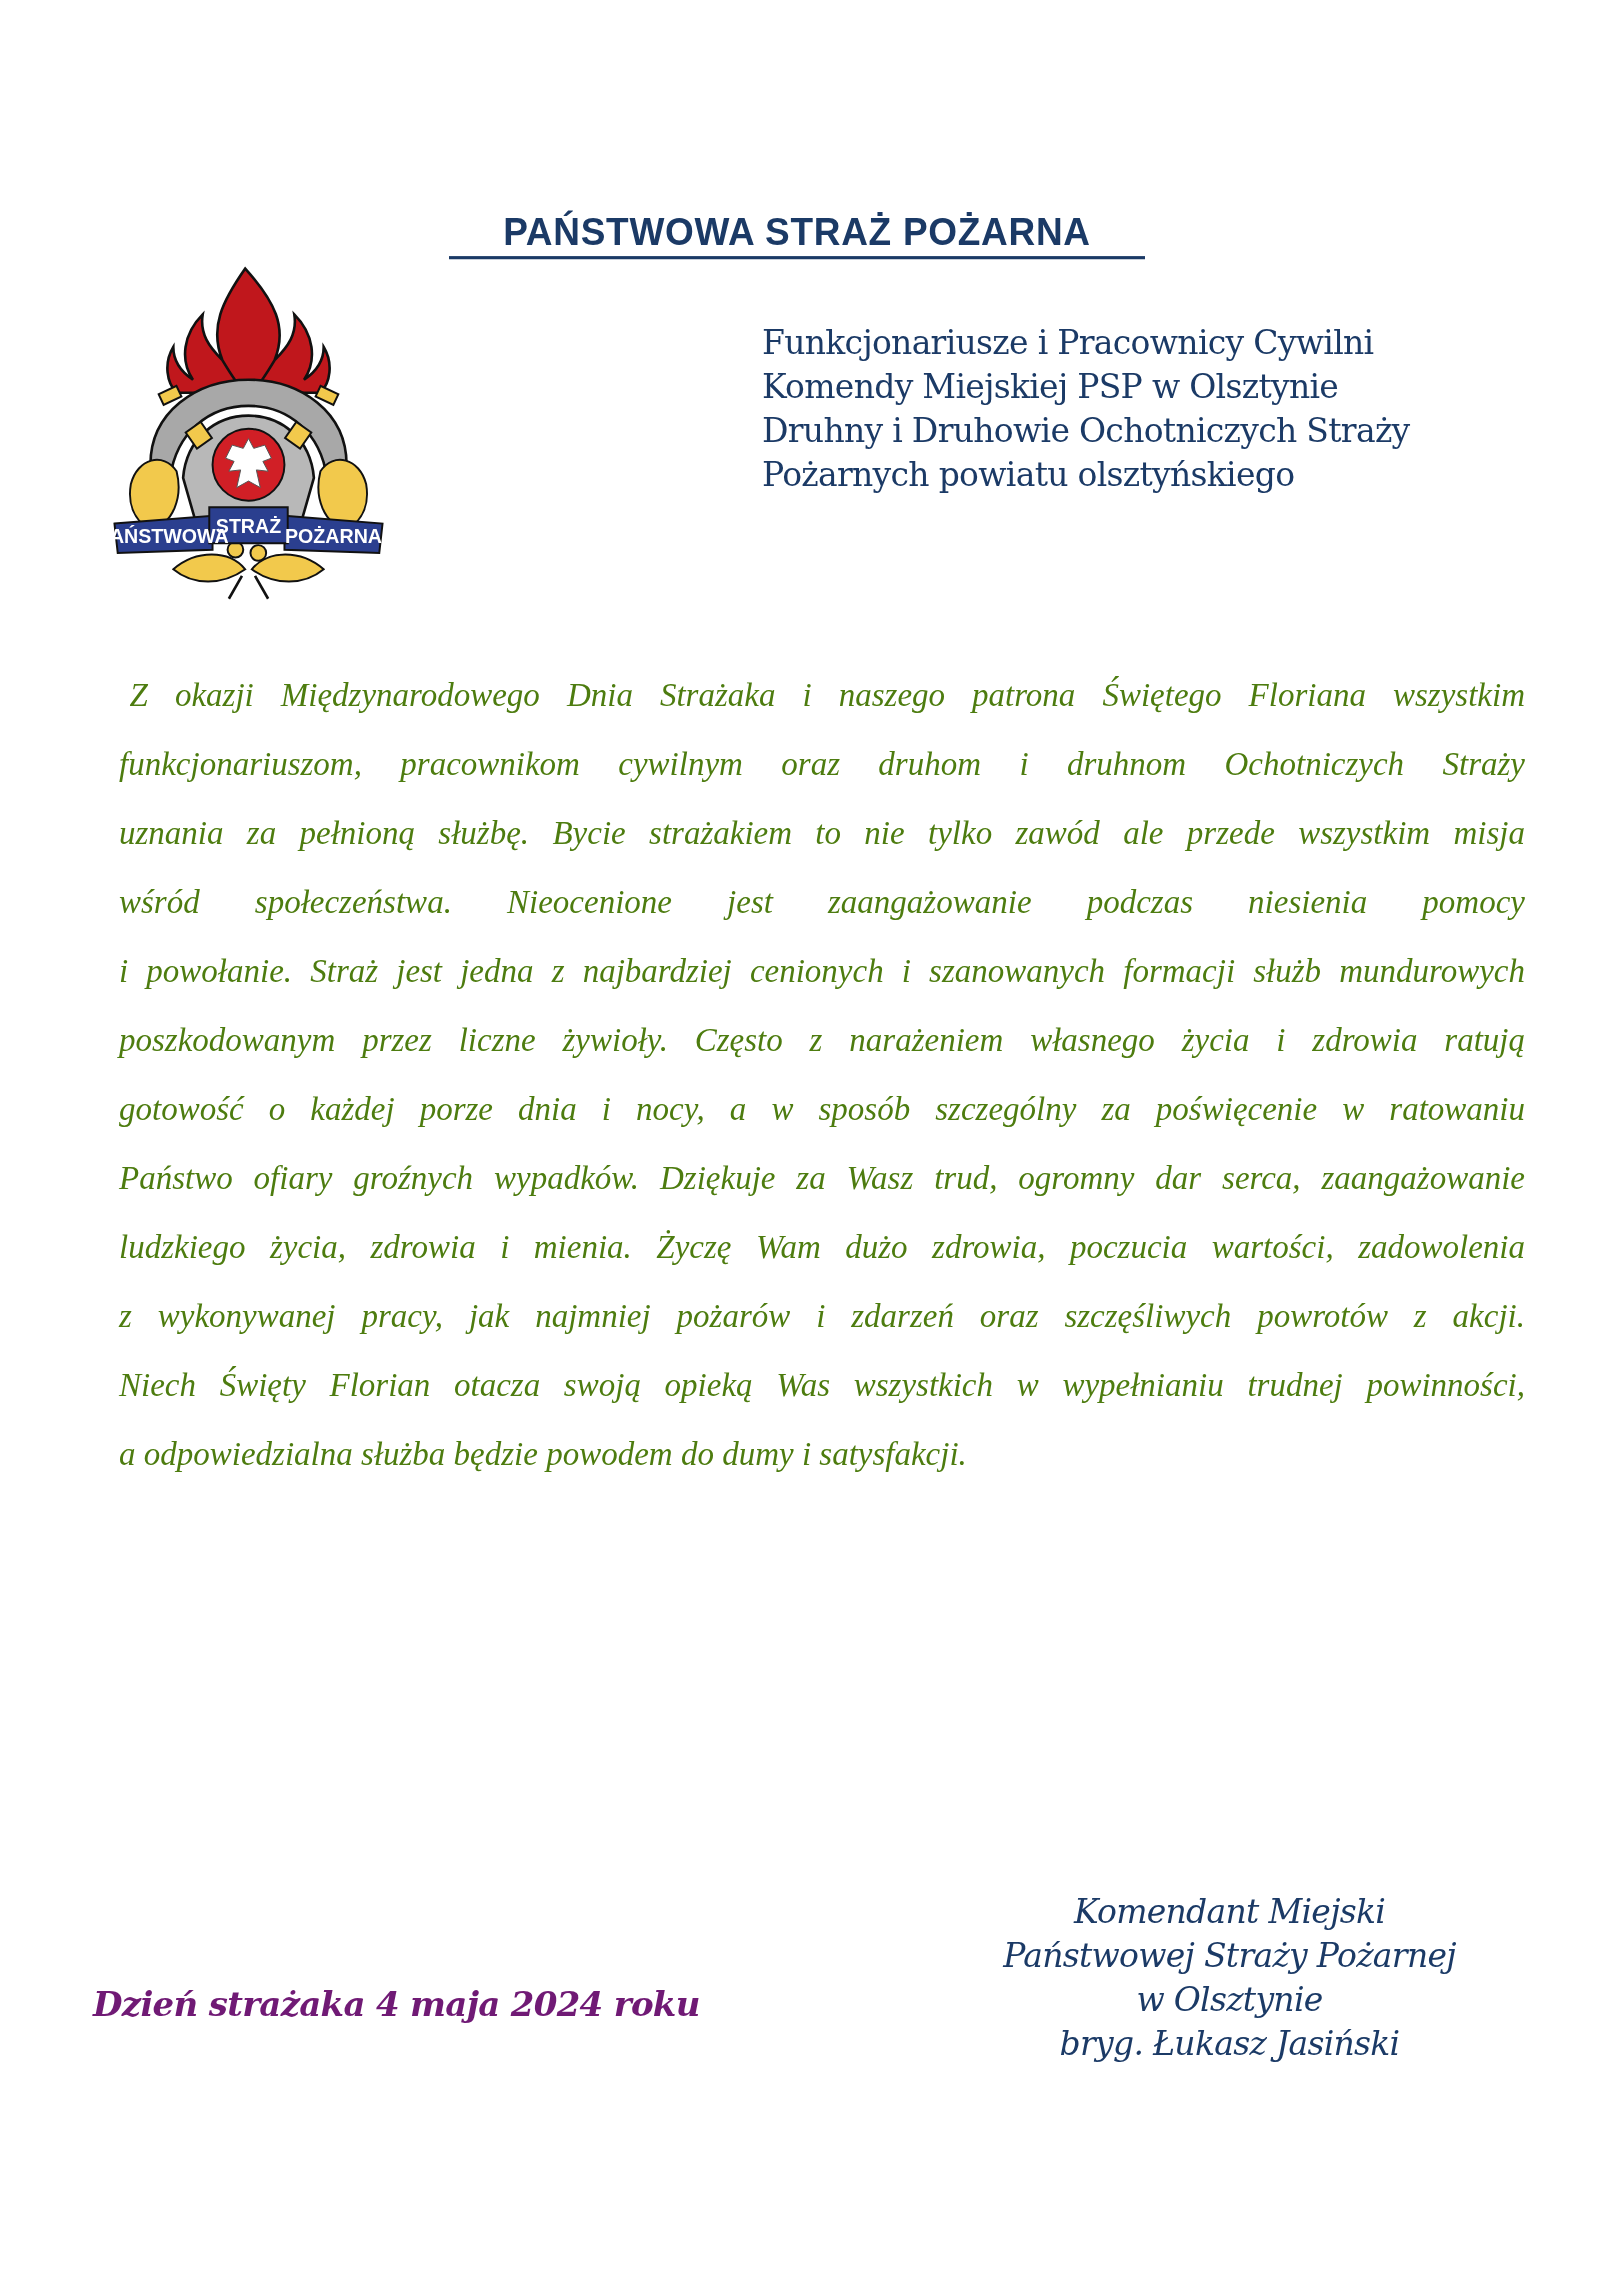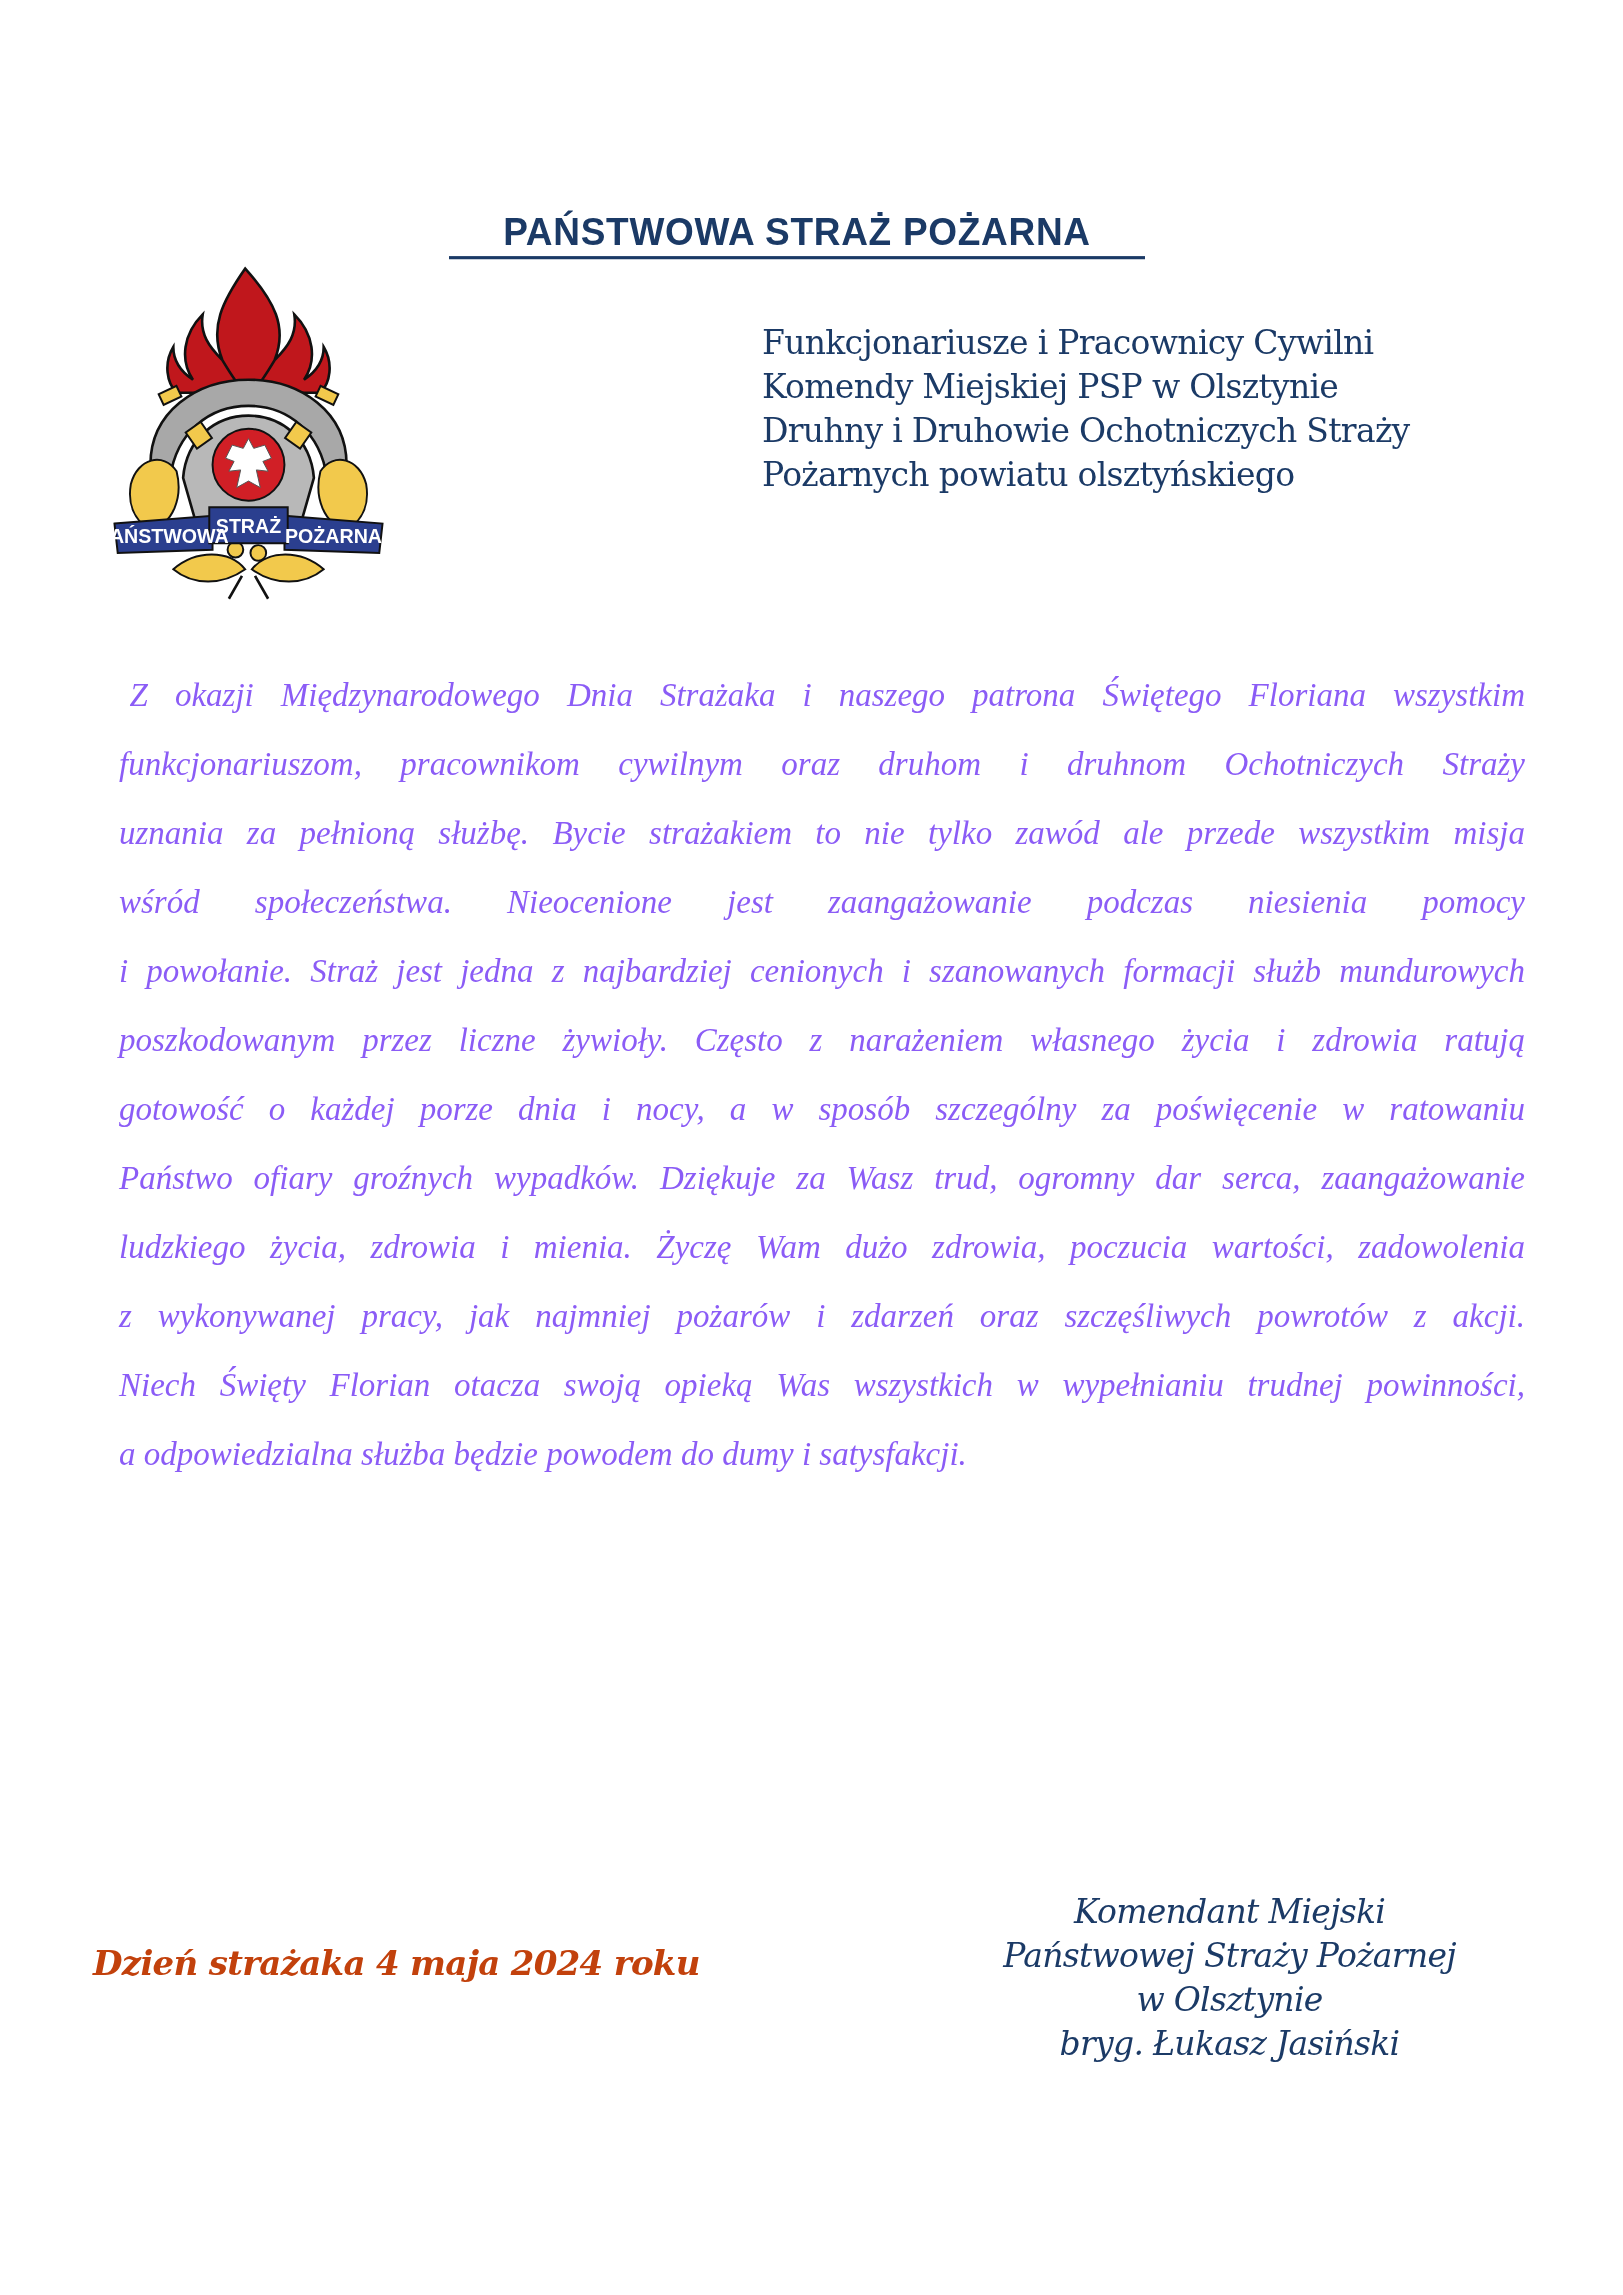--- a/index.html
+++ b/index.html
@@ -46,21 +46,21 @@
     .addressees div { white-space: nowrap; }
     .body-text {
       position: absolute;
       left: 119px;
       top: 661px;
       width: 1406px;
       font-family: "Liberation Serif", serif;
       font-style: italic;
       font-size: 33px;
       line-height: 69px;
-      color: #8b5cf6;
+      color: #4d7c0f;
     }
     .body-line {
       display: block;
       white-space: nowrap;
       text-align: justify;
       text-align-last: justify;
       height: 69px;
     }
     .body-line.last { text-align-last: left; }
     .body-line.first { padding-left: 10.5px; }
@@ -75,26 +75,26 @@
       font-size: 33px;
       line-height: 44px;
       color: #1b3a66;
       letter-spacing: -0.7px;
       margin-top: 48px;
     }
     .signature div { white-space: nowrap; }
     .date-line {
       position: absolute;
       left: 93px;
-      top: 1943px;
+      top: 1984px;
       font-family: "DejaVu Serif", serif;
       font-style: italic;
       font-weight: bold;
       font-size: 34px;
-      color: #c2410c;
+      color: #701a75;
       letter-spacing: -0.7px;
       white-space: nowrap;
     }
   </style>
 </head>
 <body>
 
 <div class="header-title">PAŃSTWOWA STRAŻ POŻARNA</div>
 
 <div class="logo">

